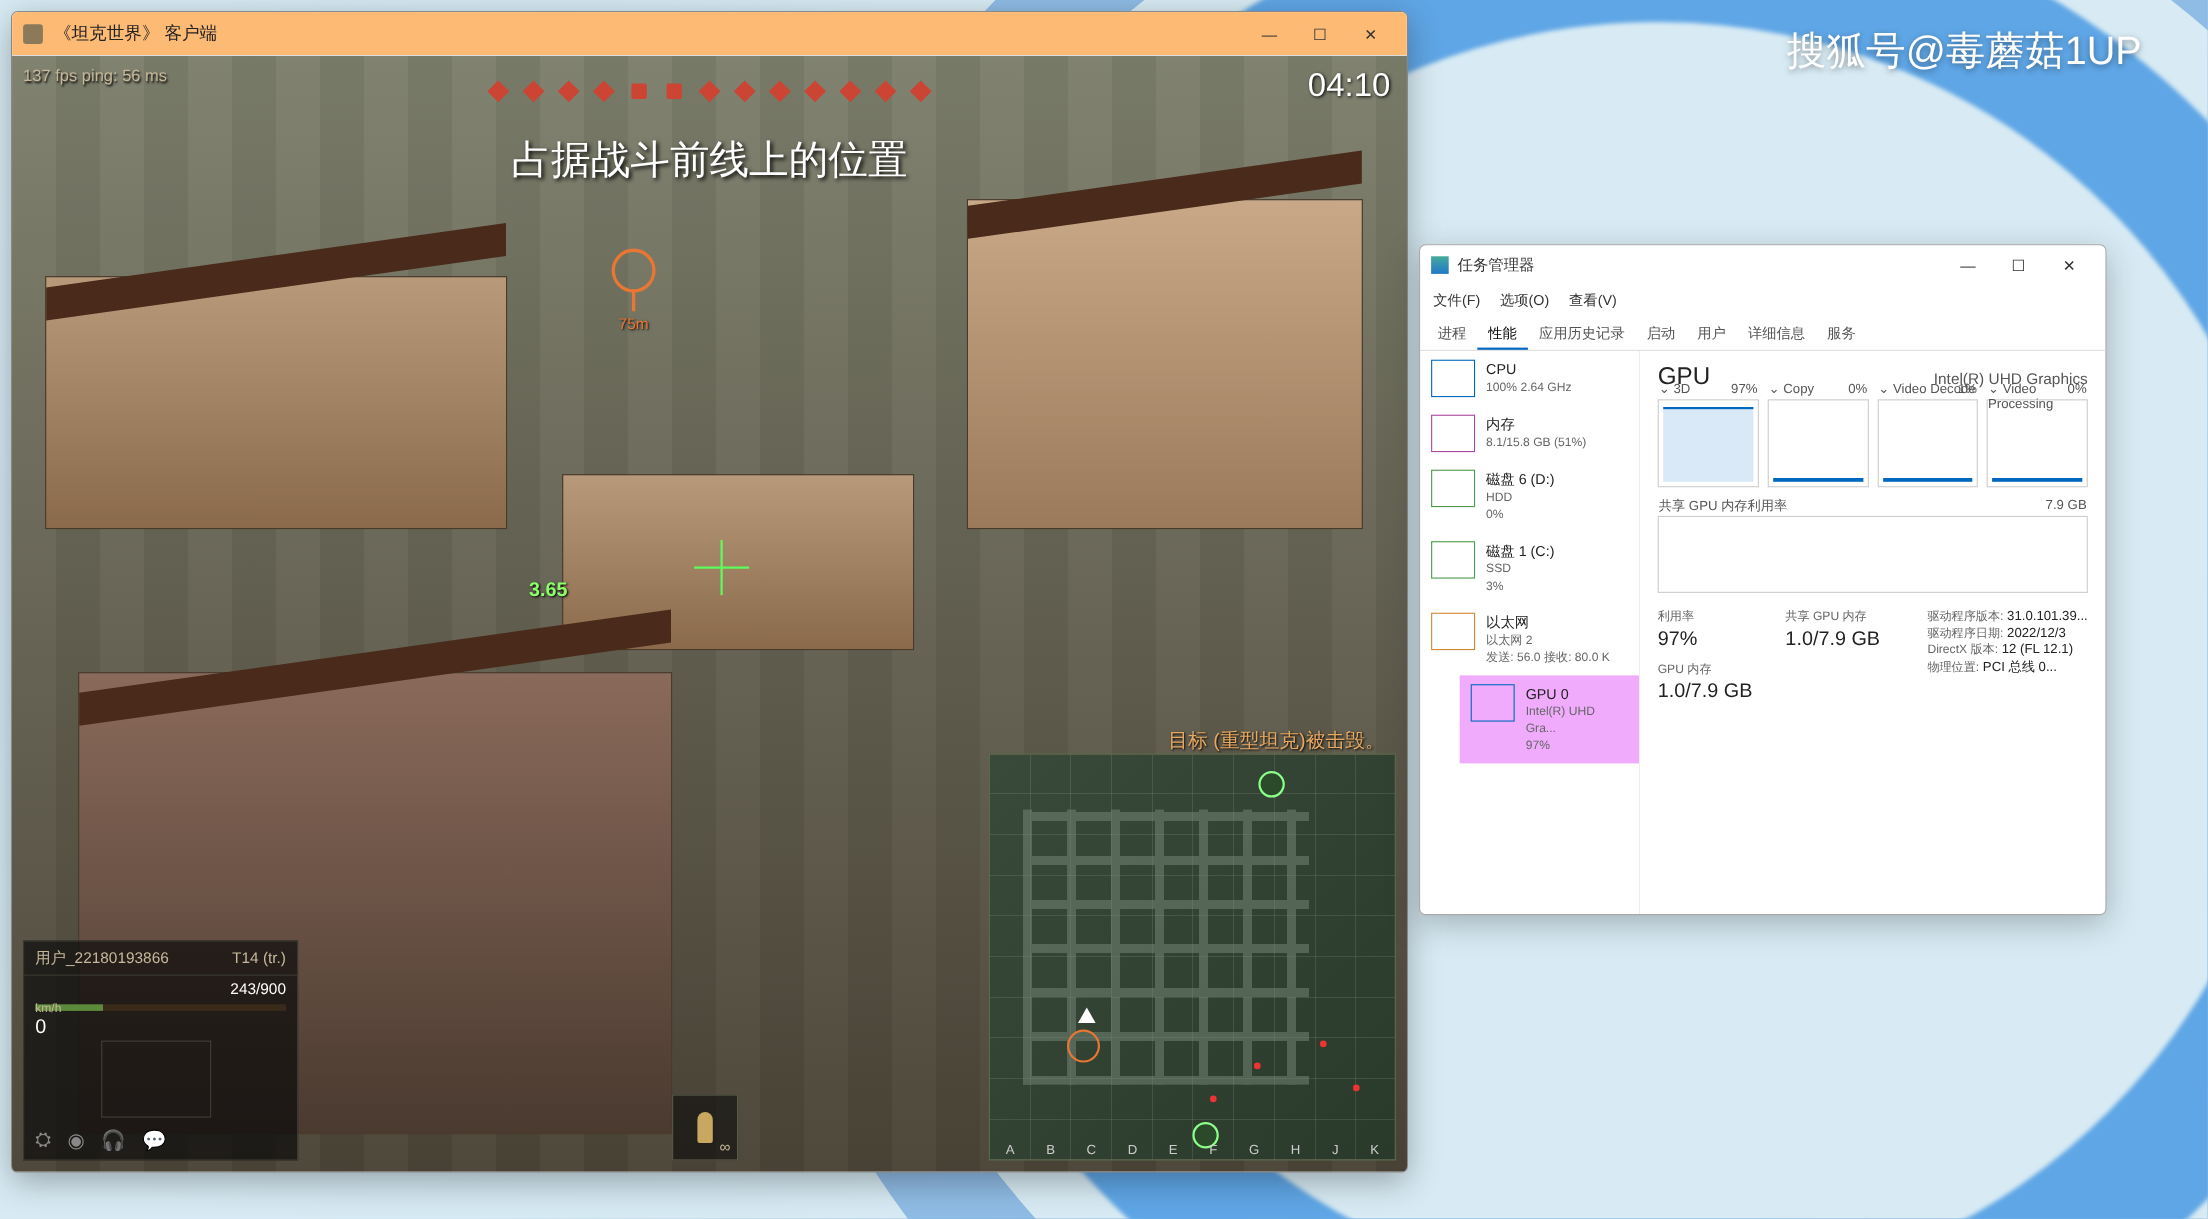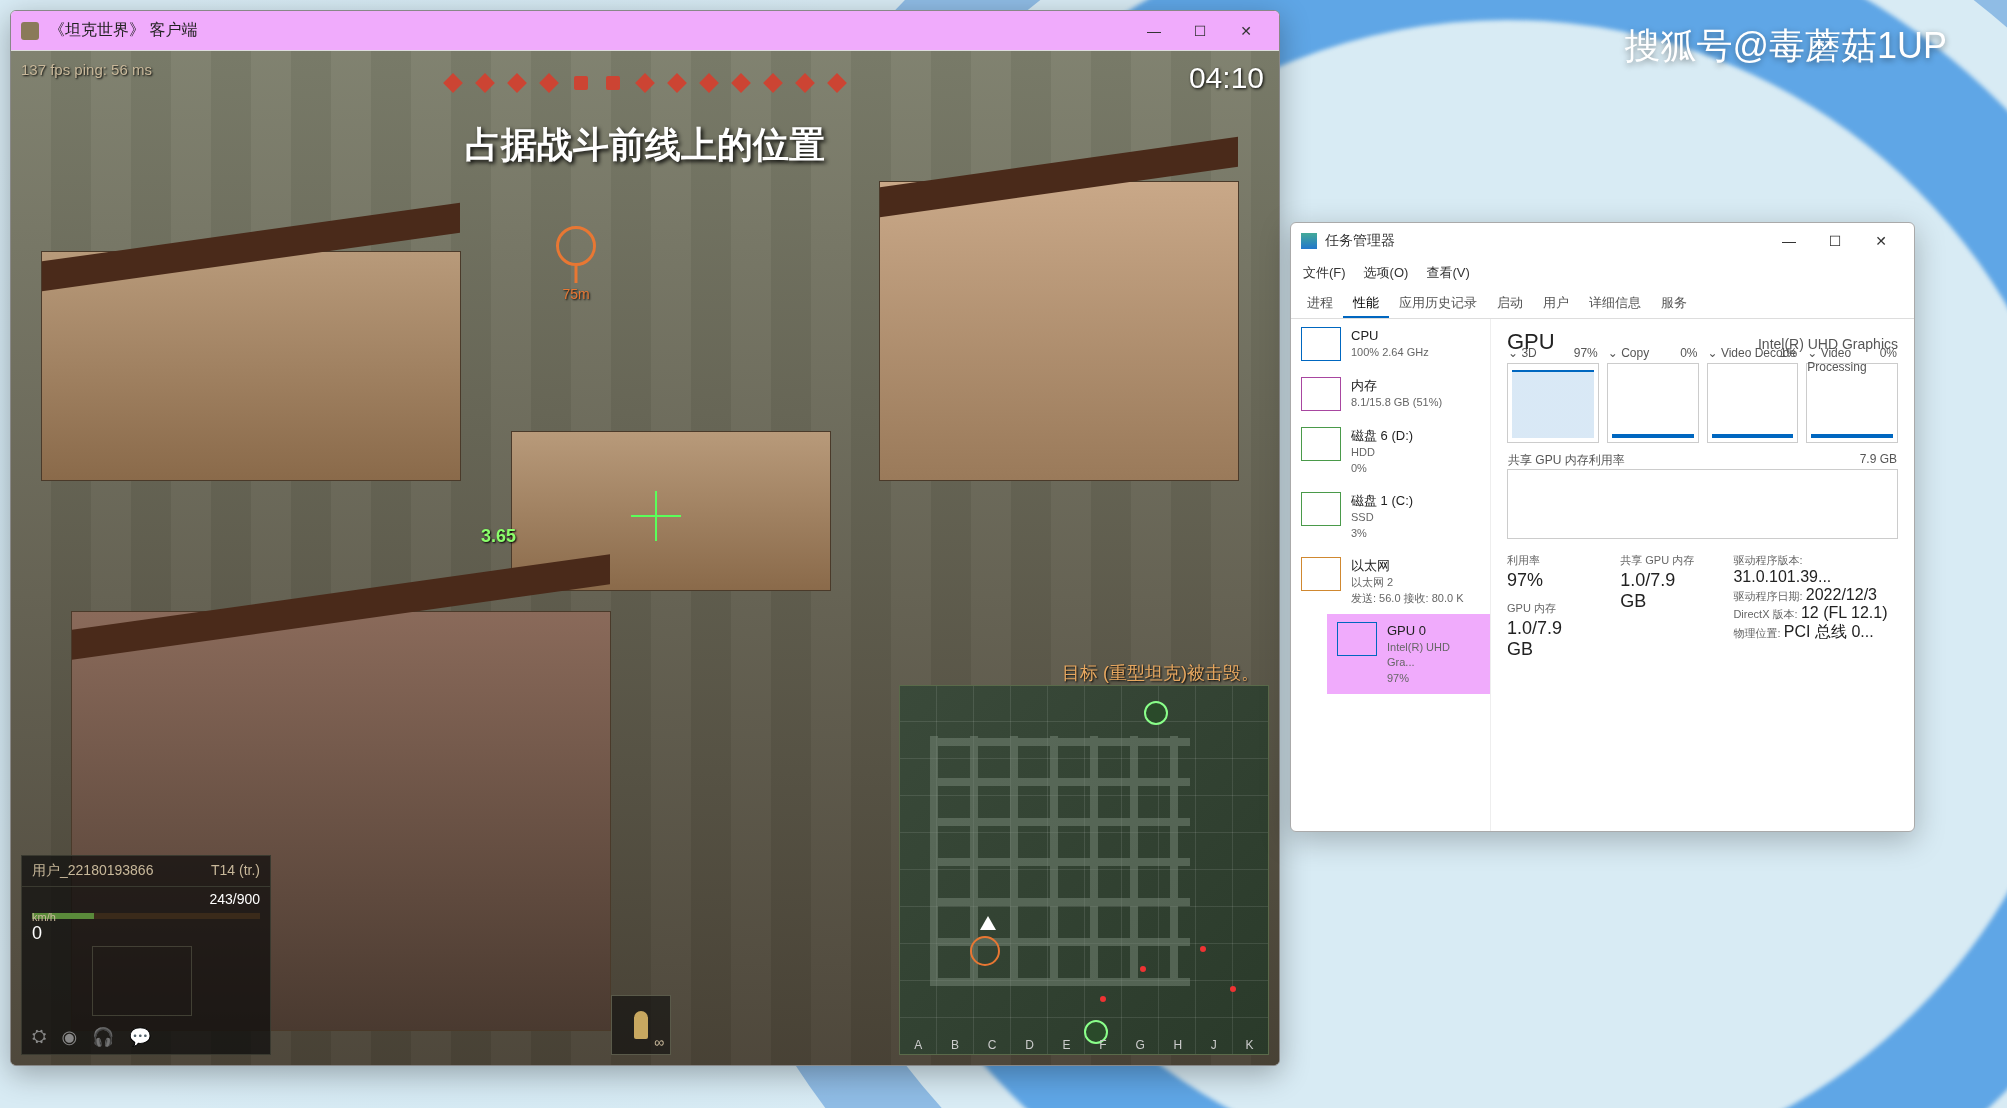--- a/index.html
+++ b/index.html
@@ -3,41 +3,41 @@
 <meta charset="utf-8">
 <style>
 *{margin:0;padding:0;box-sizing:border-box;font-family:"Microsoft YaHei","Segoe UI",sans-serif;}
 body{width:2007px;height:1108px;background:#d5e8f0;position:relative;overflow:hidden;}
 .wallpaper{position:absolute;inset:0;background:radial-gradient(circle at 25% 50%,#c5e0ed 0%,#d8ebf4 40%),radial-gradient(circle at 70% 60%,#1a8ae6 0%,#0a6dc7 30%,transparent 70%),linear-gradient(135deg,#cfe4f0,#b8d8ea);}
 .swirl{position:absolute;right:-200px;top:-100px;width:1400px;height:1400px;border-radius:50%;border:120px solid rgba(15,120,220,.6);filter:blur(2px);}
 .swirl2{position:absolute;right:-350px;top:-250px;width:1700px;height:1700px;border-radius:50%;border:90px solid rgba(10,100,200,.35);}
 .watermark{position:absolute;top:22px;right:60px;color:#fff;font-size:36px;font-weight:500;text-shadow:0 2px 6px rgba(0,0,0,.4);}
 
 .game-win{position:absolute;left:10px;top:10px;width:1270px;height:1056px;background:#fff;border:1px solid #888;border-radius:6px;box-shadow:0 8px 30px rgba(0,0,0,.3);overflow:hidden;}
-.titlebar{height:40px;background:#f0abfc;display:flex;align-items:center;padding:0 10px;border-bottom:1px solid #ddd;}
+.titlebar{height:40px;background:#fdba74;display:flex;align-items:center;padding:0 10px;border-bottom:1px solid #ddd;}
 .titlebar .app-icon{width:18px;height:18px;background:#8a7a5a;border-radius:3px;margin-right:10px;}
 .titlebar .title{font-size:16px;color:#222;}
 .titlebar .spacer{flex:1;}
 .winbtn{width:46px;height:32px;display:flex;align-items:center;justify-content:center;color:#333;font-size:14px;}
 .game-body{position:relative;height:calc(100% - 40px);background:linear-gradient(180deg,#a9b8a8 0%,#7a8a6d 30%,#5a6550 70%,#3a3a30 100%);}
 .city{position:absolute;inset:0;background:
  linear-gradient(180deg,rgba(150,170,150,.5),rgba(60,60,50,.6)),
  repeating-linear-gradient(90deg,#6b5a4a 0 40px,#5a4a3a 40px 80px);}
 .bldg{position:absolute;background:linear-gradient(180deg,#b89a7a,#8a6a4a);border:1px solid #4a3a2a;}
 .b1{left:30px;top:200px;width:420px;height:230px;}
 .b2{left:60px;top:560px;width:540px;height:420px;background:linear-gradient(180deg,#8a6a5a,#4a3a30);}
 .b3{right:40px;top:130px;width:360px;height:300px;background:linear-gradient(180deg,#c9a888,#9a7a5a);}
 .b4{left:500px;top:380px;width:320px;height:160px;}
 .roof{position:absolute;left:0;right:0;top:-20px;height:30px;background:#4a2a1a;transform:skewY(-8deg);}
 .hud-top{position:absolute;top:10px;left:10px;color:#c8b89a;font-size:15px;text-shadow:1px 1px 2px #000;}
 .hud-timer{position:absolute;top:10px;right:15px;color:#fff;font-size:30px;text-shadow:1px 1px 3px #000;}
 .team-icons{position:absolute;top:25px;left:50%;transform:translateX(-50%);display:flex;gap:18px;}
 .ticon{width:14px;height:14px;background:#c43;transform:rotate(45deg);}
 .ticon.sq{transform:none;border-radius:2px;}
-.objective{position:absolute;top:70px;left:50%;transform:translateX(-50%);color:#fff;font-size:36px;font-weight:700;text-shadow:2px 2px 4px #000;}
+.objective{position:absolute;top:70px;left:50%;transform:translateX(-50%);color:#fff;font-size:36px;font-weight:400;text-shadow:2px 2px 4px #000;}
 .marker{position:absolute;top:175px;left:545px;text-align:center;}
 .marker .ring{width:40px;height:40px;border:3px solid #e87733;border-radius:50%;margin:0 auto;position:relative;}
 .marker .ring::after{content:"";position:absolute;left:50%;bottom:-20px;width:3px;height:20px;background:#e87733;transform:translateX(-50%);}
 .marker .dist{color:#e87733;font-size:14px;margin-top:20px;text-shadow:1px 1px 2px #000;}
 .crosshair{position:absolute;top:440px;left:620px;width:50px;height:50px;}
 .crosshair::before,.crosshair::after{content:"";position:absolute;background:#5aff5a;}
 .crosshair::before{left:50%;top:0;width:2px;height:100%;transform:translateX(-50%);}
 .crosshair::after{top:50%;left:0;height:2px;width:100%;transform:translateY(-50%);}
 .reload{position:absolute;top:475px;left:470px;color:#8aff6a;font-size:18px;font-weight:bold;text-shadow:1px 1px 2px #000;}
 .kill-msg{position:absolute;top:610px;right:20px;color:#e8a860;font-size:18px;text-shadow:1px 1px 2px #000;}
@@ -93,21 +93,21 @@
 .chart .lbl{position:absolute;top:-18px;left:0;font-size:12px;color:#555;}
 .chart .pct{position:absolute;top:-18px;right:0;font-size:12px;color:#555;}
 .chart .line{position:absolute;inset:4px;background:linear-gradient(180deg,transparent 95%,#0067c0 95%);}
 .chart.c3d .line{background:linear-gradient(180deg,rgba(0,103,192,.15) 0%,rgba(0,103,192,.15) 100%);border-top:2px solid #0067c0;top:6px;}
 .shared-chart{border:1px solid #ccc;height:70px;margin-top:18px;position:relative;}
 .shared-chart .lbl{position:absolute;top:-18px;left:0;font-size:12px;color:#555;}
 .shared-chart .pct{position:absolute;top:-18px;right:0;font-size:12px;color:#555;}
 .stats{display:flex;gap:30px;margin-top:14px;font-size:12px;}
 .stat-col .k{color:#666;font-size:11px;}
 .stat-col .v{color:#222;font-size:18px;margin-top:2px;}
-.stat-col .v.sm{font-size:16px;}
+.stat-col .v.sm{font-size:12px;}
 .tm-foot{height:36px;border-top:1px solid #eee;display:flex;align-items:center;padding:0 12px;gap:20px;font-size:13px;}
 .tm-foot .chev{color:#555;}
 .tm-foot .link{color:#0067c0;}
 .noimg{color:#e33;}
 </style>
 </head>
 <body>
 
 <div class="wallpaper">
   <div class="swirl"></div>

